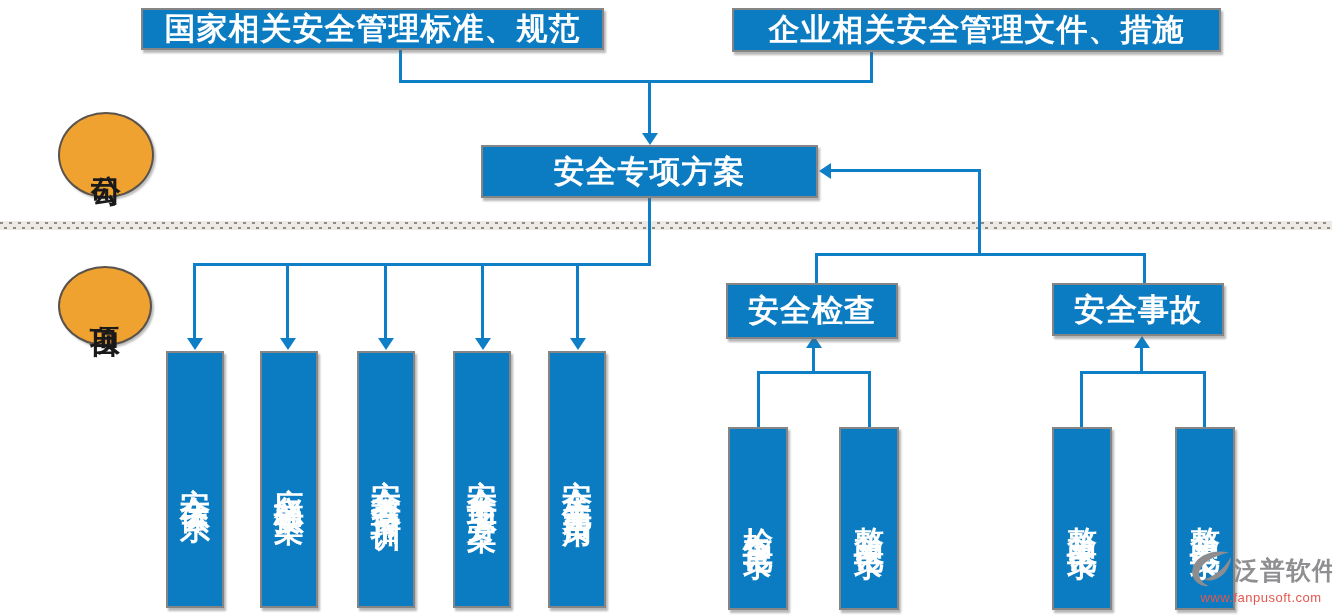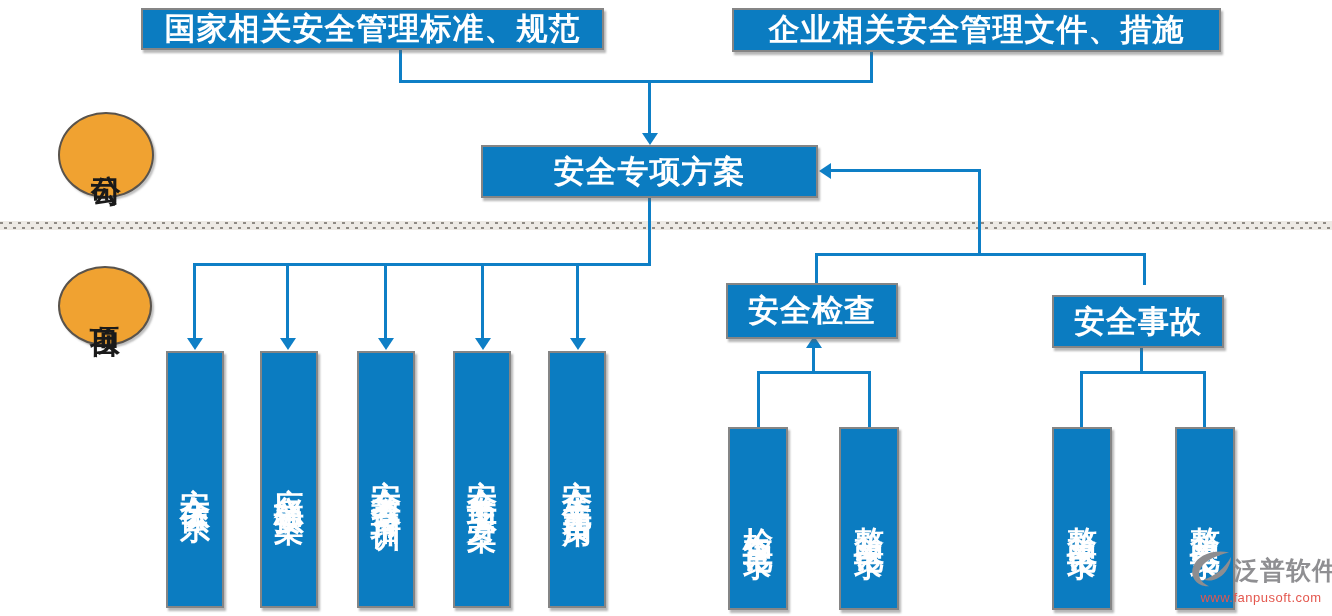--- a/index.html
+++ b/index.html
@@ -128,21 +128,21 @@
   </div>
 
   <div class="node h-node" style="left:726px;top:283px;width:172px;height:56px;">安全检查</div>
   <div class="node v-node" style="left:728px;top:427px;width:60px;height:183px;">
     <span class="vtext">检查记录</span>
   </div>
   <div class="node v-node" style="left:839px;top:427px;width:60px;height:183px;">
     <span class="vtext">整改记录</span>
   </div>
 
-  <div class="node h-node" style="left:1052px;top:283px;width:172px;height:53px;margin-top:12px;">安全事故</div>
+  <div class="node h-node" style="left:1052px;top:283px;width:172px;height:53px;">安全事故</div>
   <div class="node v-node" style="left:1052px;top:427px;width:60px;height:183px;">
     <span class="vtext">整改记录</span>
   </div>
   <div class="node v-node" style="left:1175px;top:427px;width:60px;height:183px;">
     <span class="vtext">整改记录</span>
   </div>
 
   <div class="watermark">
     <div class="wm-row">
       <span class="wm-logo">

